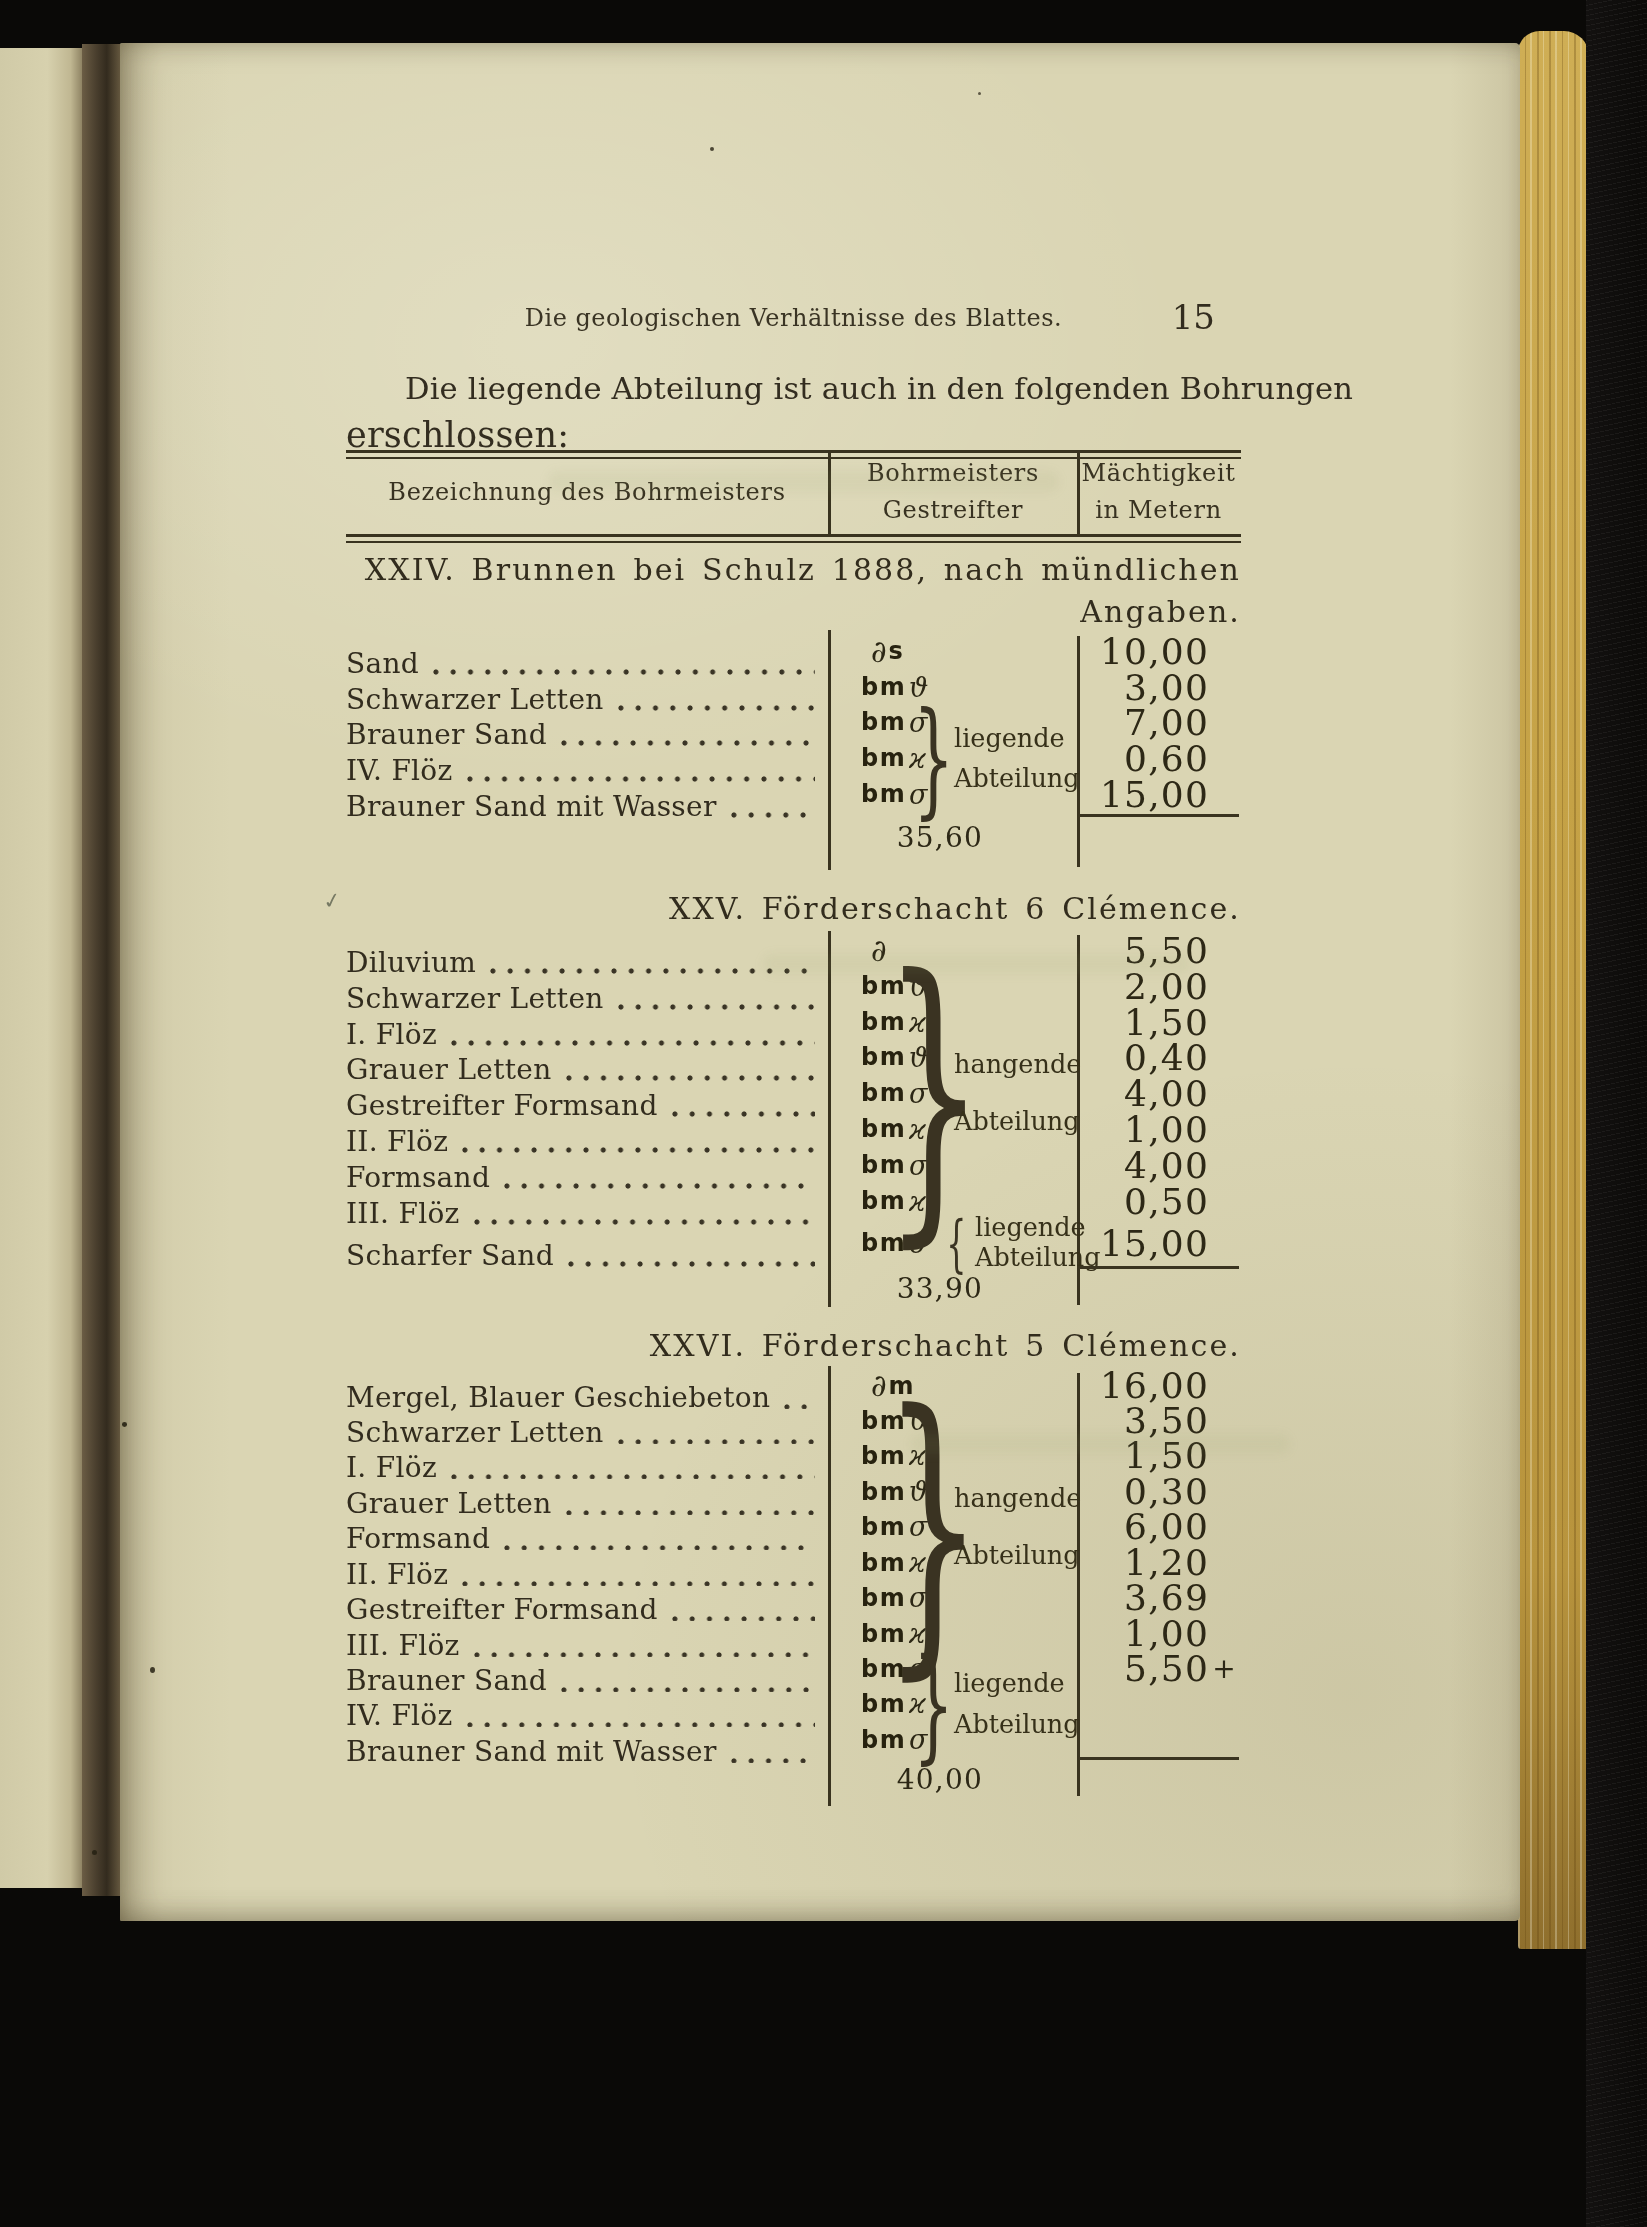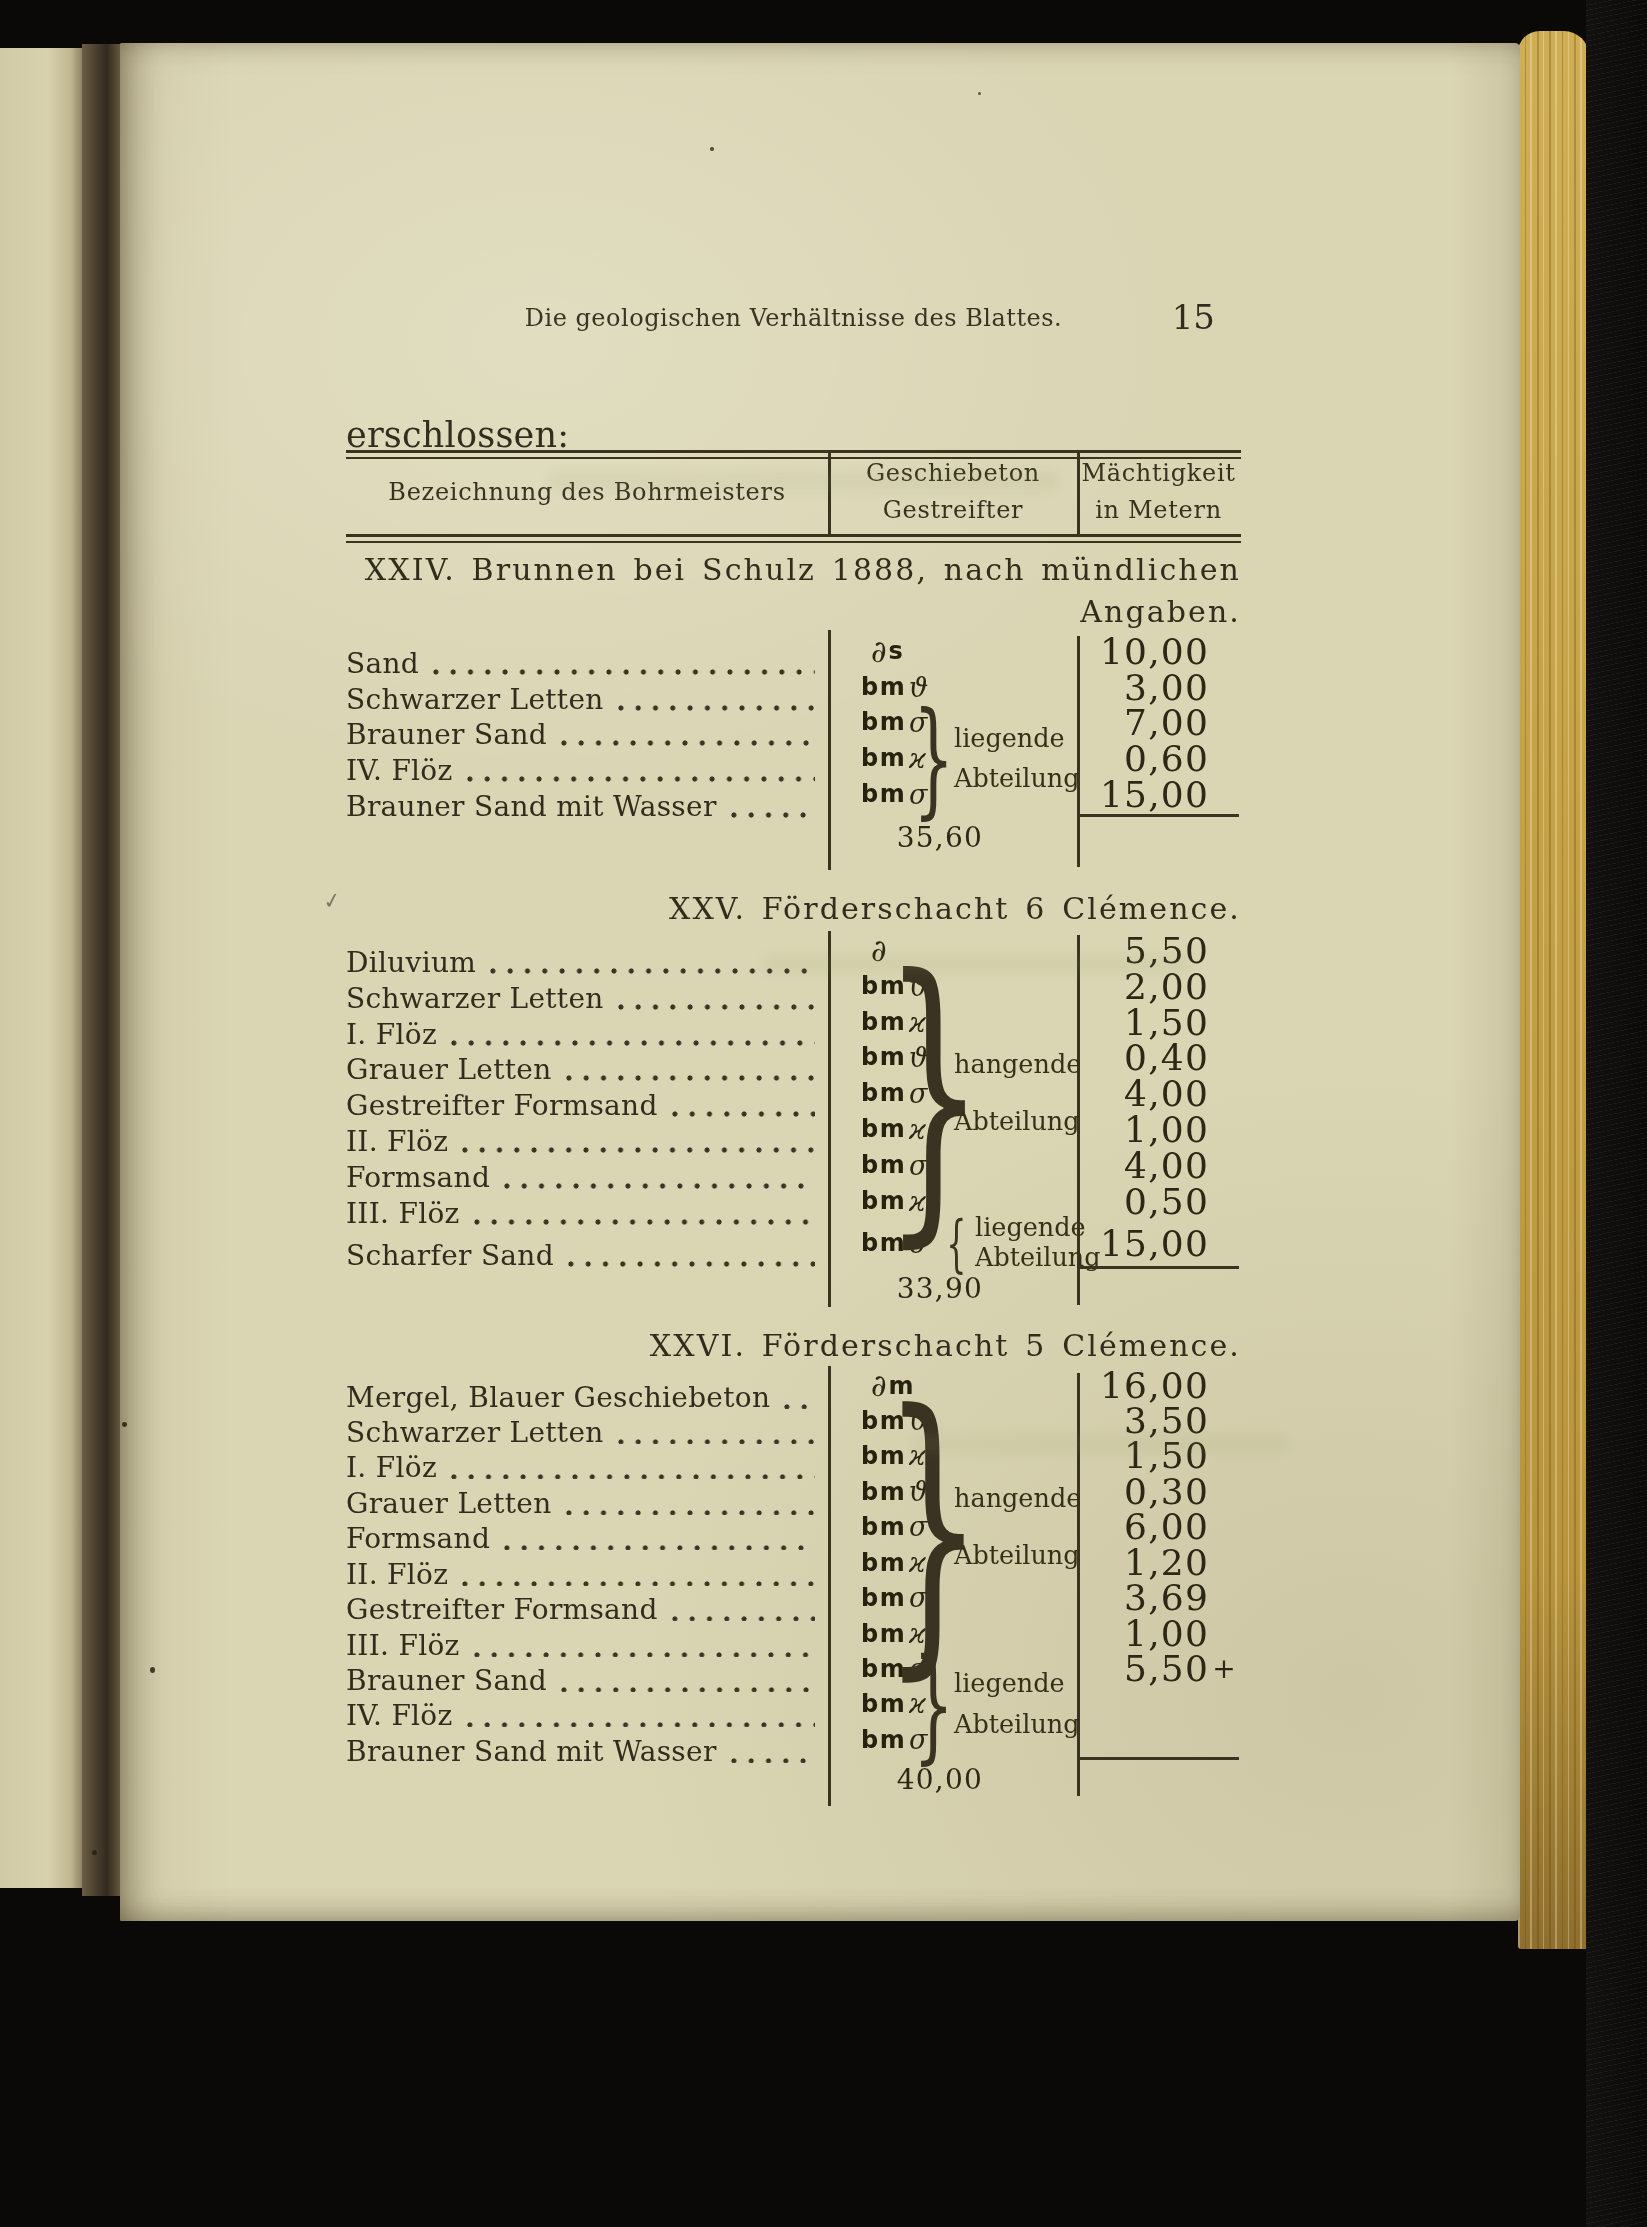--- a/index.html
+++ b/index.html
@@ -70,31 +70,32 @@
 <div class="scene">
   <div class="prev-page"></div>
   <div class="gutter"></div>
   <div class="fore-edge"></div>
   <div class="cover"></div>
 
   <div class="page">
     <div class="abs running-head">Die geologischen Verhältnisse des Blattes.</div>
     <div class="abs page-number">15</div>
 
+    <div class="abs intro-1">Die liegende Abteilung ist auch in den folgenden Bohrungen</div>
     <div class="abs intro-2">erschlossen:</div>
 
     <div class="abs hrule" style="top:407px;height:2.5px;"></div>
     <div class="abs hrule" style="top:414px;height:1.6px;"></div>
     <div class="abs vrule" style="left:708px;top:410px;height:81px;"></div>
     <div class="abs vrule" style="left:957px;top:410px;height:81px;"></div>
     <div class="abs hrule" style="top:491px;height:2.5px;"></div>
     <div class="abs hrule" style="top:498px;height:1.6px;"></div>
 
     <div class="abs th-label" style="left:226px;top:435px;width:482px;">Bezeichnung des Bohrmeisters</div>
-    <div class="abs th-label" style="left:708px;top:416px;width:250px;">Geschiebeton</div>
+    <div class="abs th-label" style="left:708px;top:416px;width:250px;">Bohrmeisters</div>
     <div class="abs th-label" style="left:708px;top:453px;width:250px;">Gestreifter</div>
     <div class="abs th-label" style="left:957px;top:416px;width:163px;">Mächtigkeit</div>
     <div class="abs th-label" style="left:957px;top:453px;width:163px;">in Metern</div>
 
     <div id="sections">
         <div class="abs section-title" style="top:507px;height:40px;line-height:40px;">XXIV. Brunnen bei Schulz 1888, nach mündlichen</div>
         <div class="abs section-title" style="top:549px;height:40px;line-height:40px;">Angaben.</div>
         <div class="abs vrule" style="left:708px;top:587px;height:240px;"></div>
         <div class="abs vrule" style="left:957px;top:593px;height:231px;"></div>
         <div class="row" style="top:590px;height:36px;">

